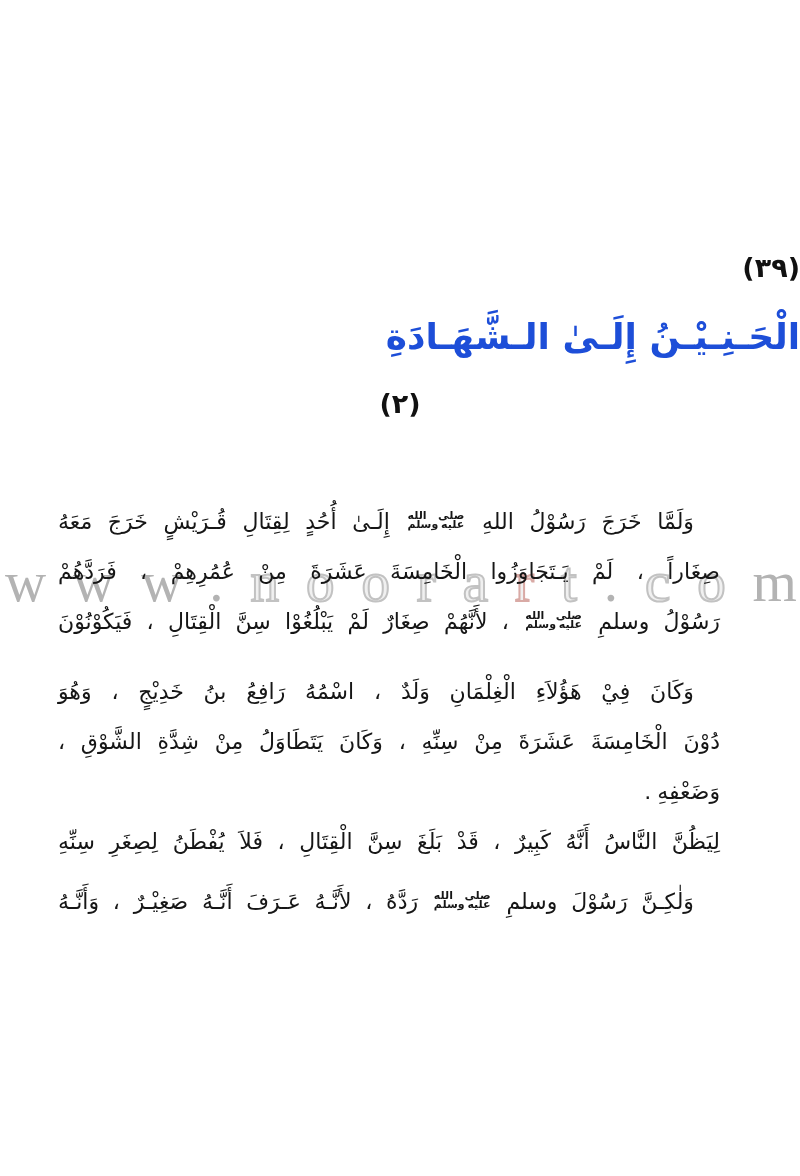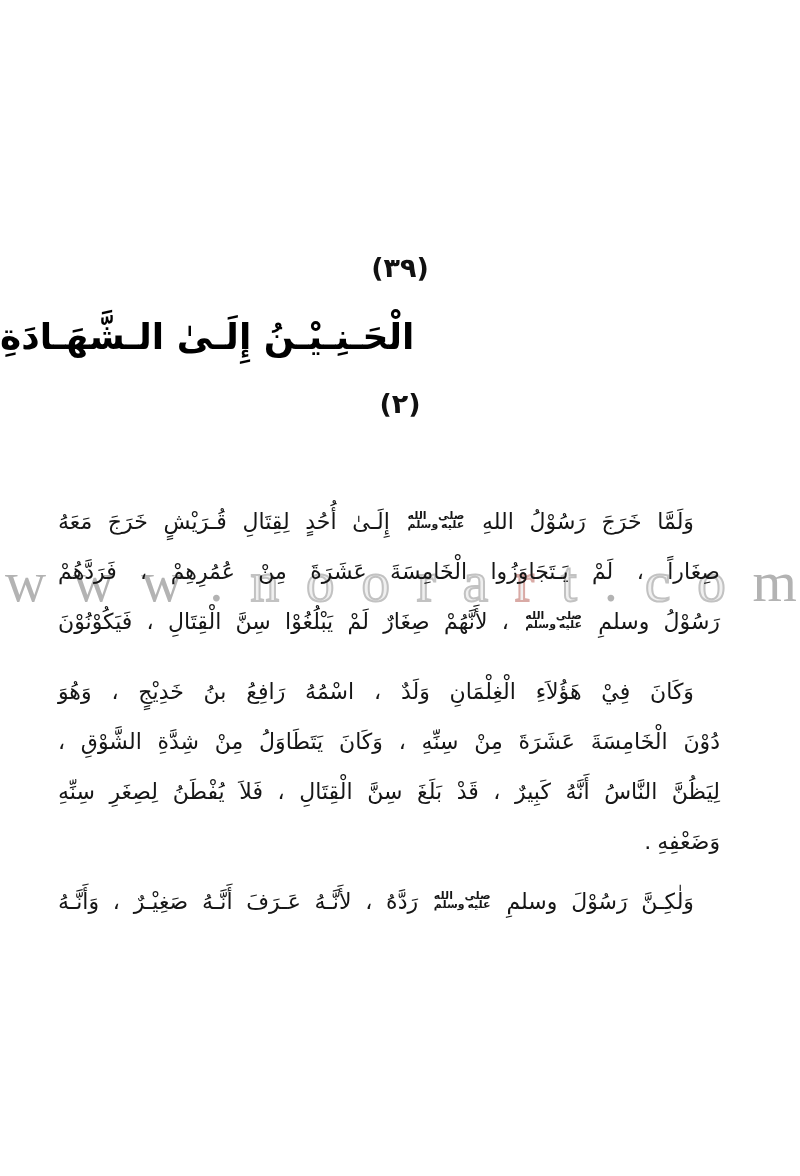--- a/index.html
+++ b/index.html
@@ -8,27 +8,27 @@
     background: #ffffff;
     font-family: "DejaVu Sans", sans-serif;
     position: relative;
     overflow: hidden;
   }
   .page { position: absolute; inset: 0; }
 
   
   .chapter-number {
     position: absolute; top: 252px; left: 0; right: 0;
-    text-align: center; direction: rtl;
+    direction: rtl;
     font-size: 27px; font-weight: bold; color: #111;
   }
   .page-title {
     position: absolute; top: 316px; left: 0; right: 0;
-    text-align: left; direction: rtl;
-    font-size: 36px; font-weight: bold; color: #000000;
+    text-align: right; direction: rtl;
+    font-size: 36px; font-weight: bold; color: #1d4ed8;
   }
   .section-number {
     position: absolute; top: 388px; left: 0; right: 0;
     text-align: center; direction: rtl;
     font-size: 27px; font-weight: bold; color: #111;
   }
 
   
   .watermark {
     position: absolute; top: 553px; left: 5px; right: 3px; height: 57px;
@@ -104,22 +104,22 @@
 
   <div class="body-text">
       <div class="para">
         <div class="line indent"><span>وَلَمَّا خَرَجَ رَسُوْلُ اللهِ </span><span class="saw"><div>صلى الله</div><div>عليه وسلم</div></span><span> إِلَـىٰ أُحُدٍ لِقِتَالِ قُـرَيْشٍ خَرَجَ مَعَهُ</span></div>
         <div class="line"><span>صِغَاراً ، لَمْ يَـتَجَاوَزُوا الْخَامِسَةَ عَشَرَةَ مِنْ عُمُرِهِمْ ، فَرَدَّهُمْ</span></div>
         <div class="line"><span>رَسُوْلُ وسلمِ </span><span class="saw"><div>صلى الله</div><div>عليه وسلم</div></span><span> ، لأَنَّهُمْ صِغَارٌ لَمْ يَبْلُغُوْا سِنَّ الْقِتَالِ ، فَيَكُوْنُوْنَ</span></div>
       </div>
       <div class="para">
         <div class="line indent"><span>وَكَانَ فِيْ هَؤُلاَءِ الْغِلْمَانِ وَلَدٌ ، اسْمُهُ رَافِعُ بنُ خَدِيْجٍ ، وَهُوَ</span></div>
         <div class="line"><span>دُوْنَ الْخَامِسَةَ عَشَرَةَ مِنْ سِنِّهِ ، وَكَانَ يَتَطَاوَلُ مِنْ شِدَّةِ الشَّوْقِ ،</span></div>
+        <div class="line short"><span>وَضَعْفِهِ .</span></div>
         <div class="line"><span>لِيَظُنَّ النَّاسُ أَنَّهُ كَبِيرٌ ، قَدْ بَلَغَ سِنَّ الْقِتَالِ ، فَلاَ يُفْطَنُ لِصِغَرِ سِنِّهِ</span></div>
-        <div class="line short"><span>وَضَعْفِهِ .</span></div>
       </div>
       <div class="para">
         <div class="line indent"><span>وَلٰكِـنَّ رَسُوْلَ وسلمِ </span><span class="saw"><div>صلى الله</div><div>عليه وسلم</div></span><span> رَدَّهُ ، لأَنَّـهُ عَـرَفَ أَنَّـهُ صَغِيْـرٌ ، وَأَنَّـهُ</span></div>
       </div>
     </div>
 
 
 </div>
 
 </body></html>

